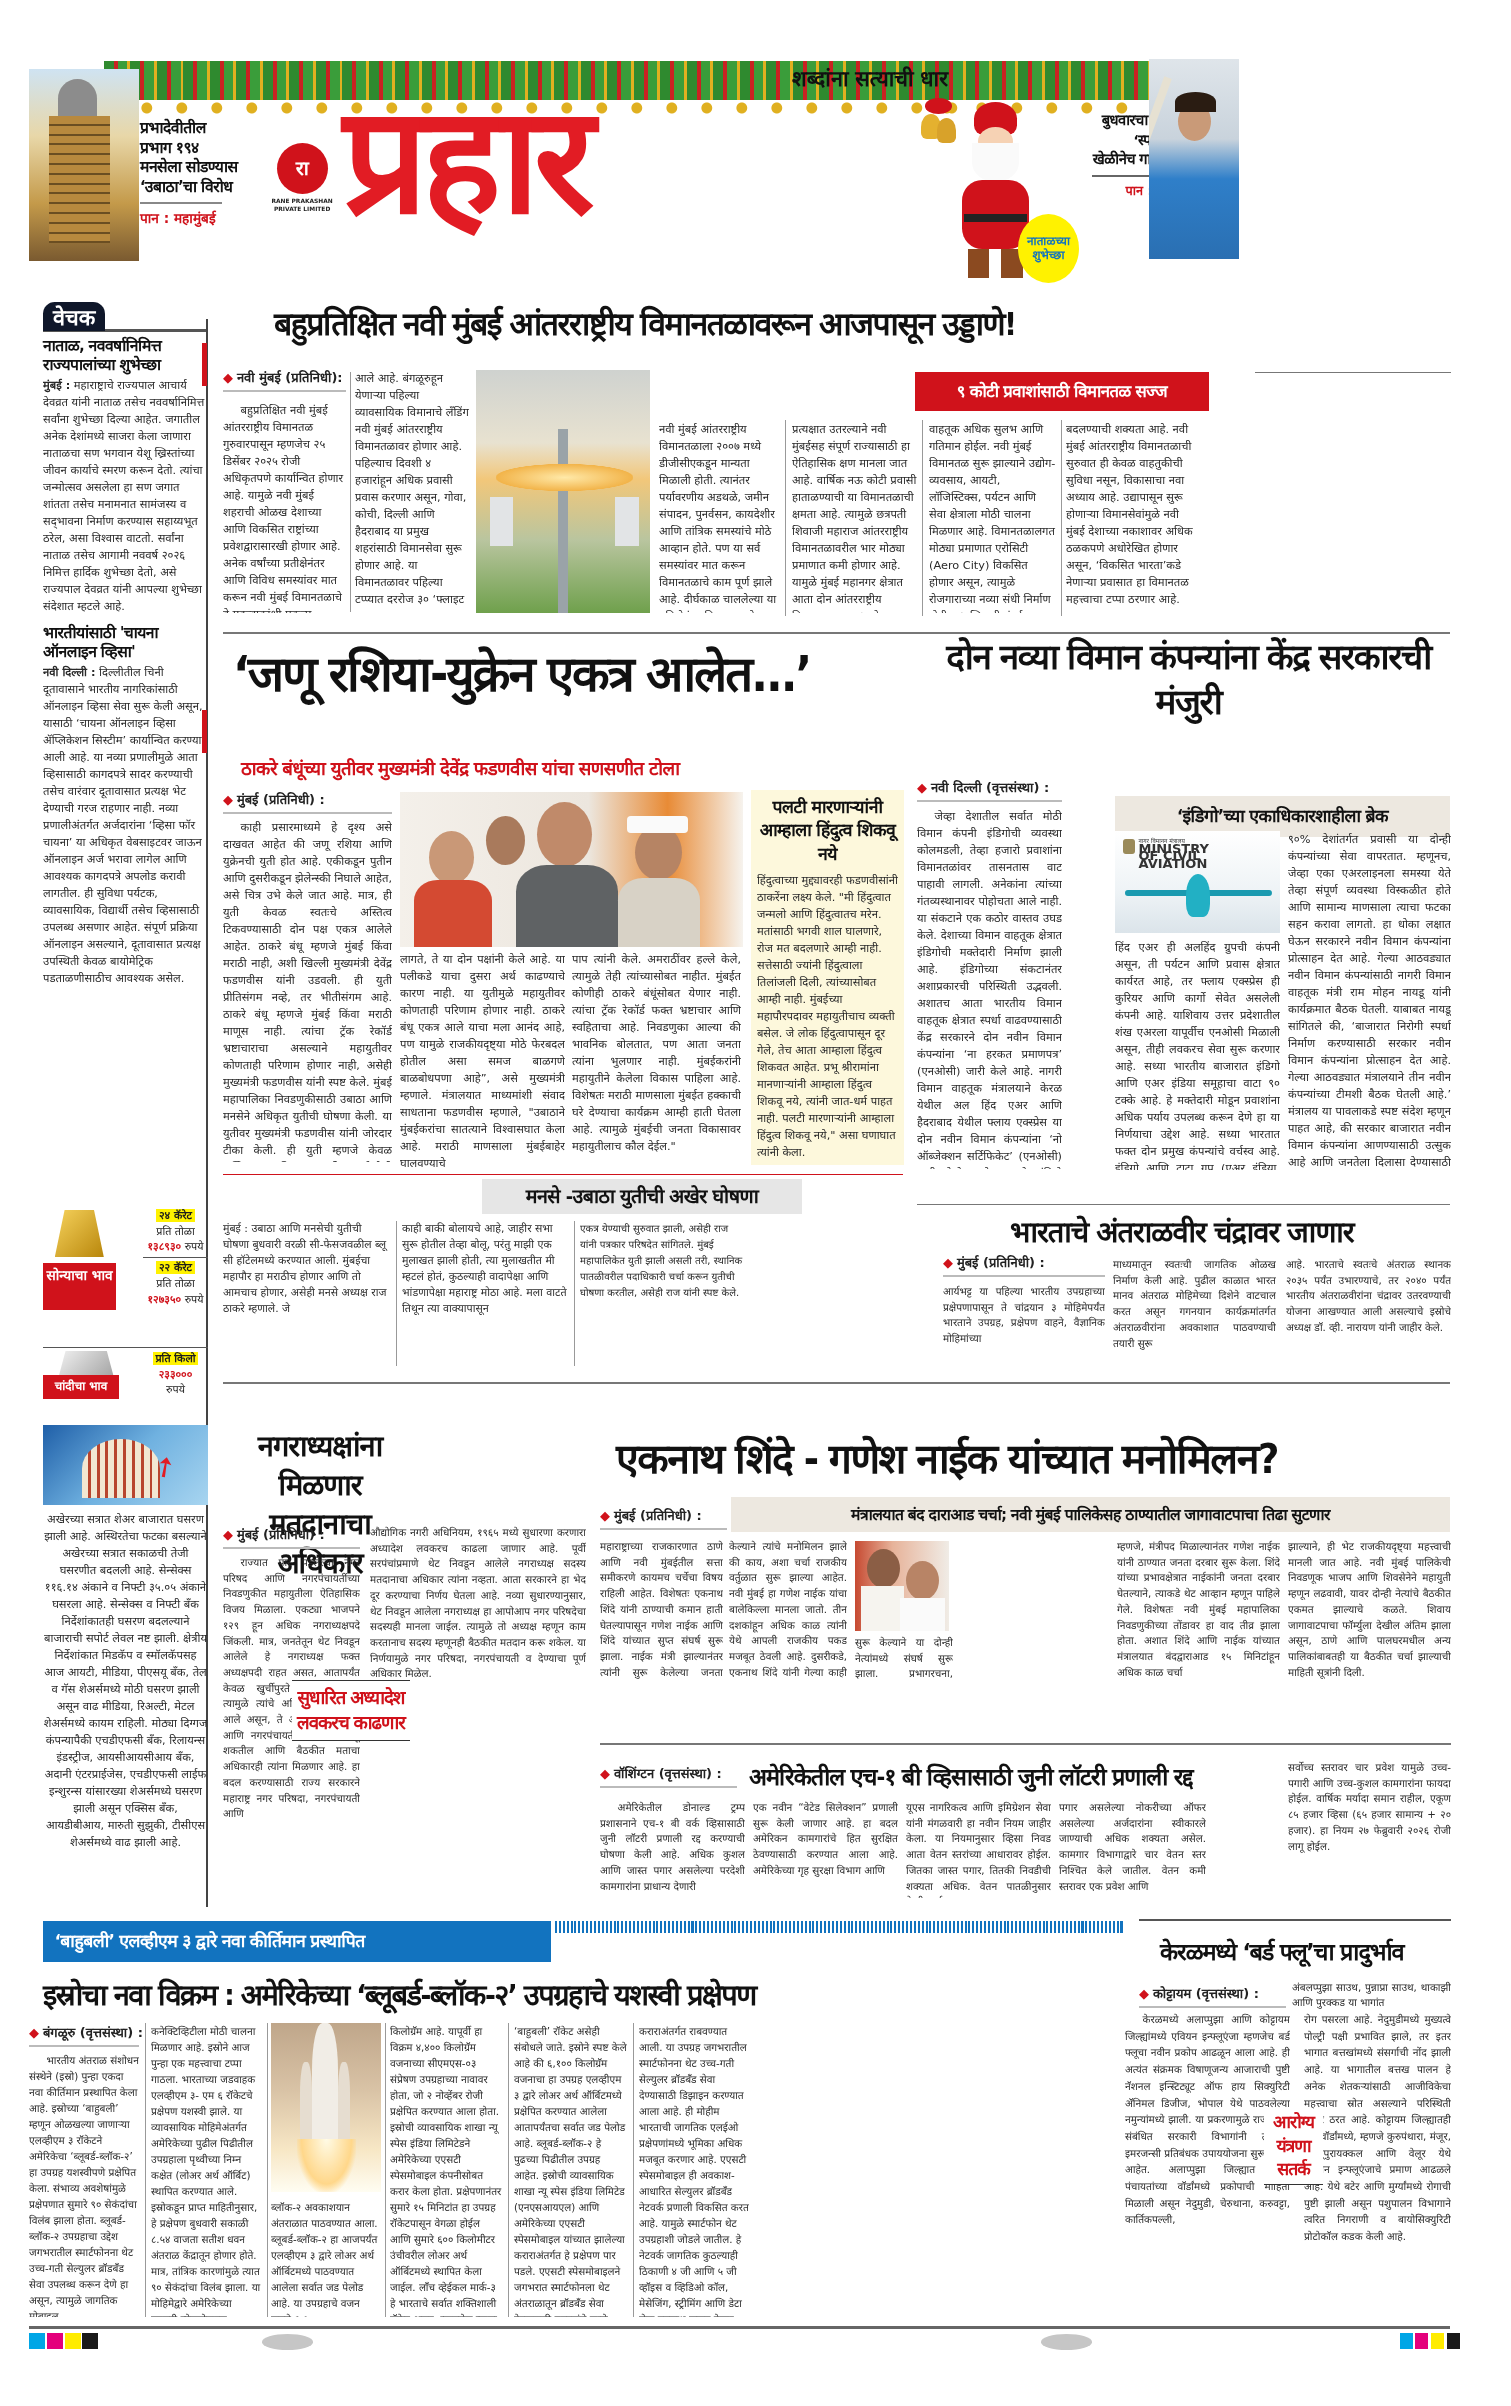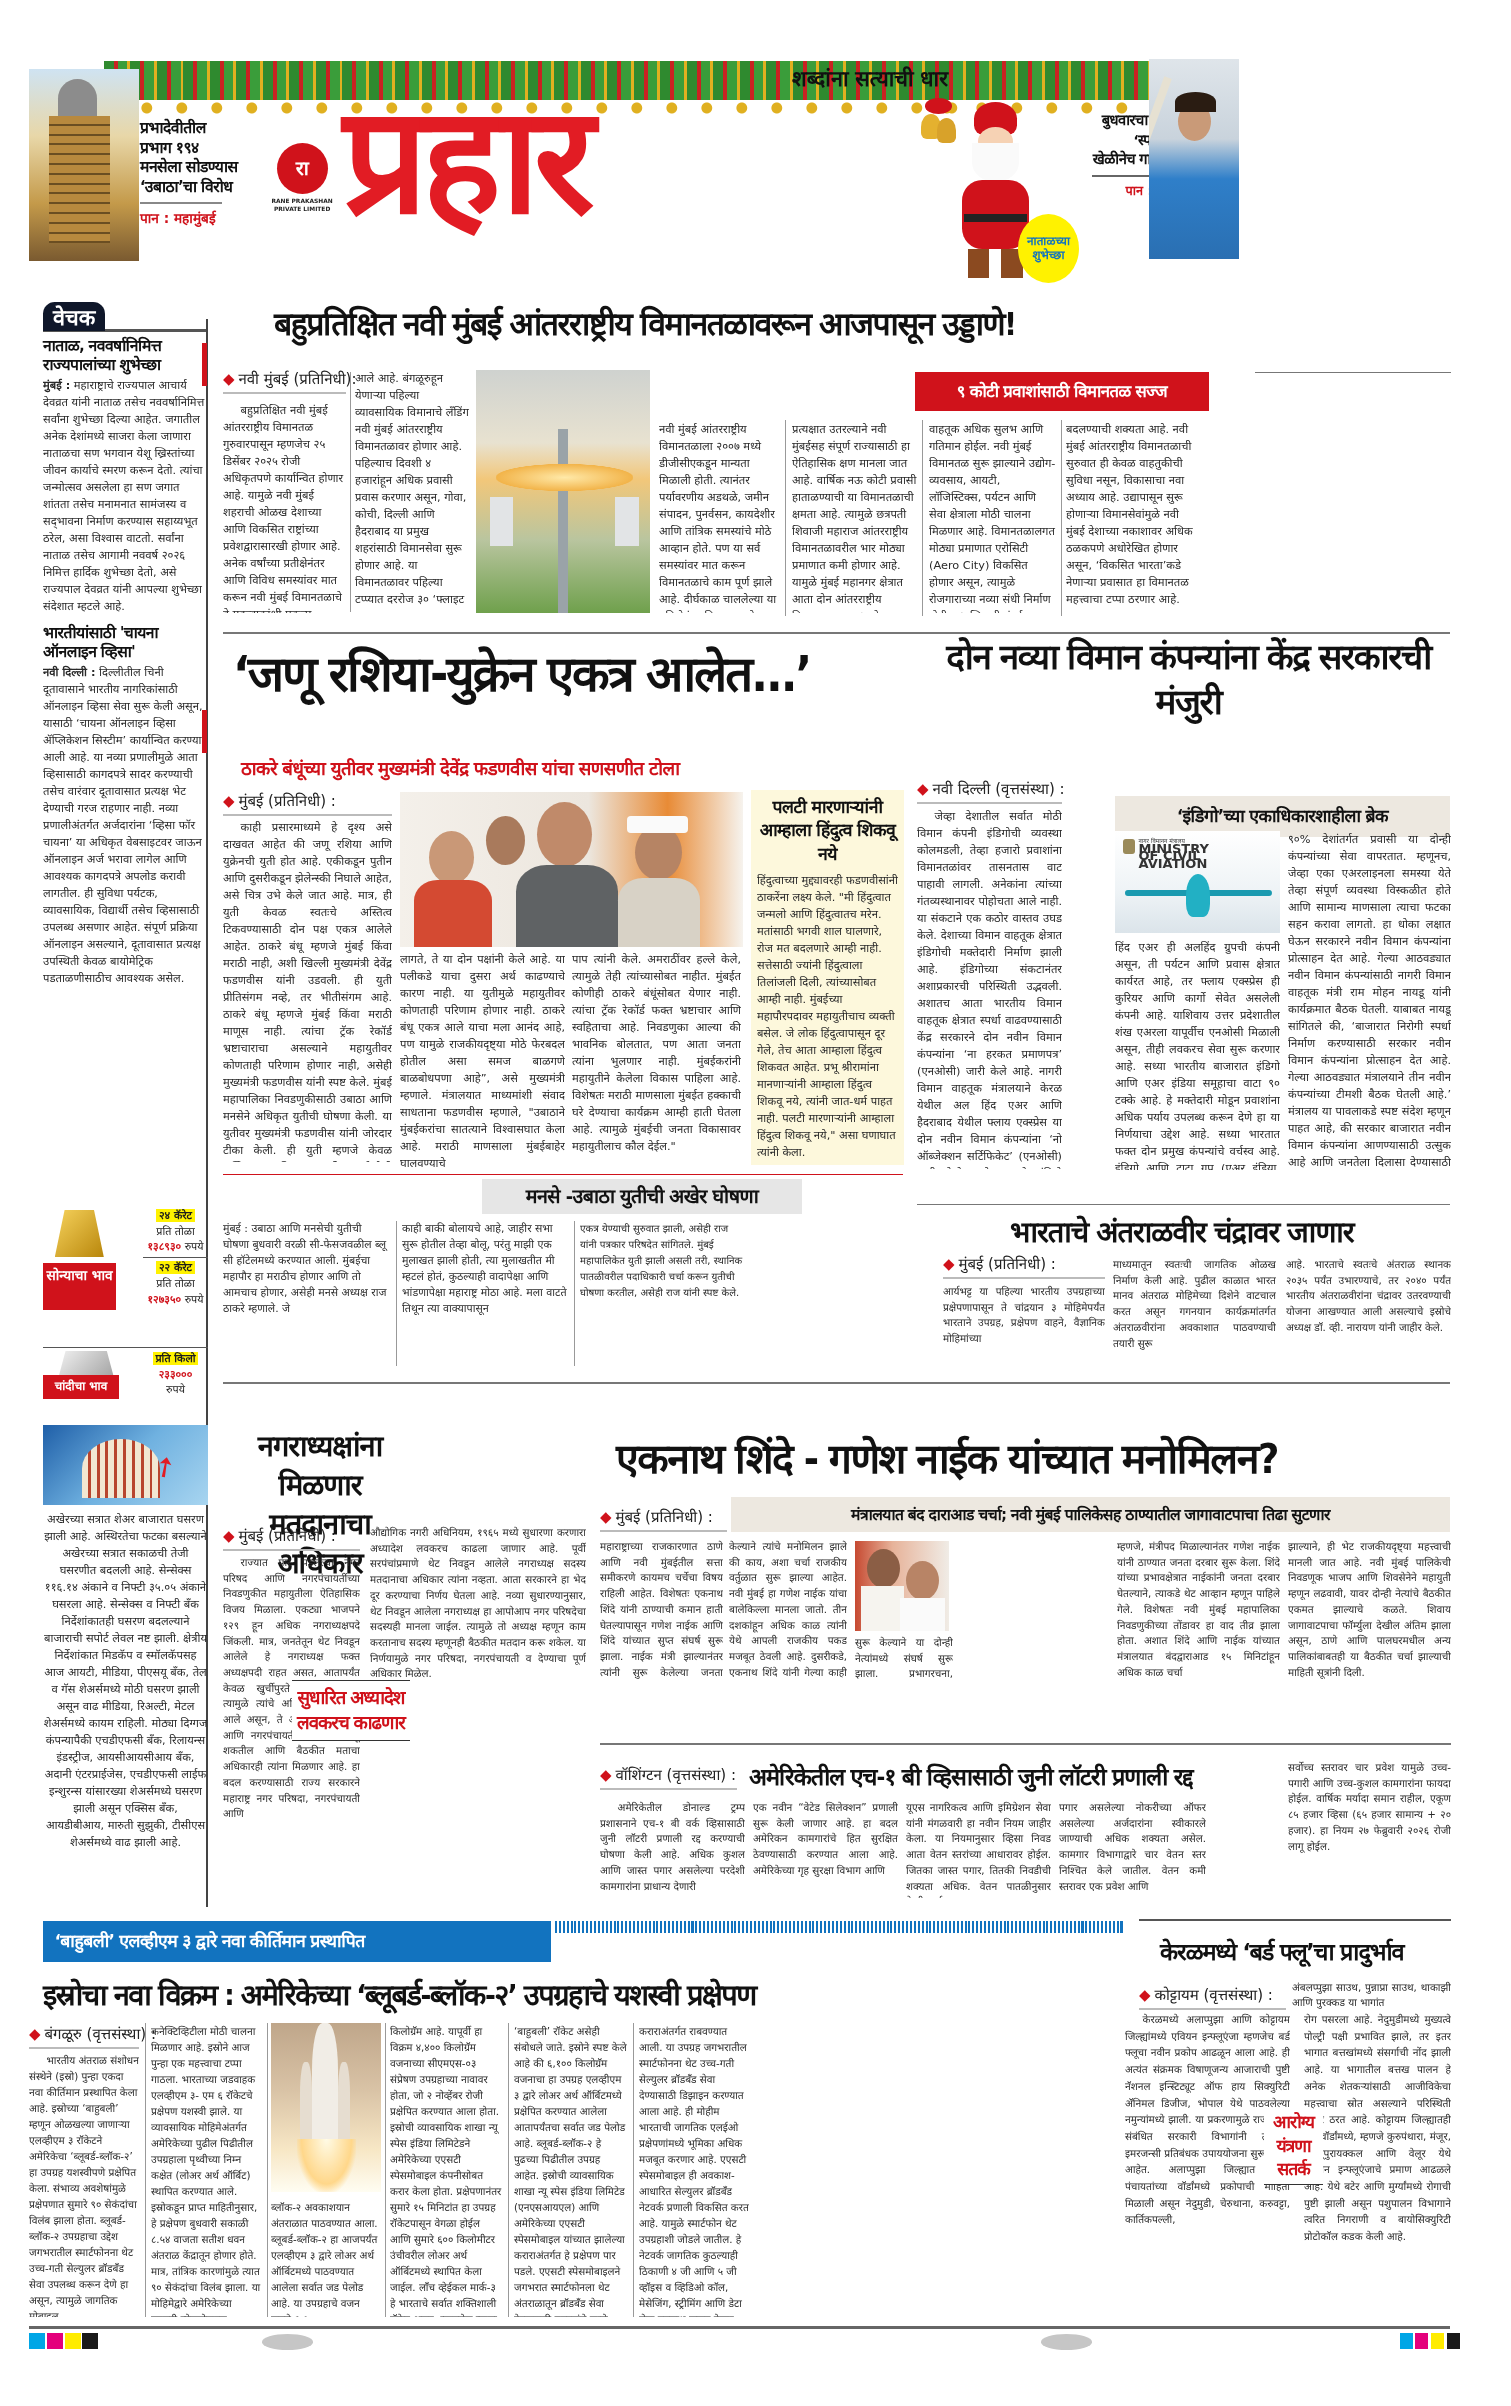--- a/index.html
+++ b/index.html
@@ -1,21 +1,21 @@
 <!DOCTYPE html>
 <html><head>
 <meta charset="utf-8">
 <style>
 *{box-sizing:border-box;margin:0;padding:0}
 body{width:1511px;height:2406px;background:#fff;font-family:"DejaVu Sans","Liberation Sans",sans-serif;color:#1c1c1c;position:relative;overflow:hidden}
 .abs{position:absolute}
 .txt{font-size:12.3px;line-height:18.6px;color:#2a2a2a;text-align:justify;overflow:hidden}
 .txt p{text-indent:17.6px}
 .hd{font-family:"DejaVu Sans Condensed","DejaVu Sans",sans-serif;font-weight:bold;color:#111;letter-spacing:-1px;white-space:nowrap}
-.dateline{font-size:15px;font-weight:normal;color:#222;border-bottom:2px solid #bbb;padding-bottom:3.9px;white-space:nowrap}
+.dateline{font-size:13px;font-weight:bold;color:#222;border-bottom:2px solid #bbb;padding-bottom:3.9px;white-space:nowrap}
 .dateline .dia{color:#d0121b;margin-right:3.9px}
 .vr{position:absolute;width:1px;background:#999}
 .hr{position:absolute;height:2.9px;background:#777}
 .photo{position:absolute;overflow:hidden}
 
 #garland1,#garland2{position:absolute;height:39px;background:repeating-linear-gradient(90deg,#2f8a2f 0 9.8px,#c92222 9.8px 13.7px,#3a9d3a 13.7px 23.5px,#e0b020 23.5px 26.5px)}
 #garland1::after,#garland2::after{content:"";position:absolute;left:0;right:0;top:39px;height:17.6px;background:radial-gradient(circle at 7.8px 7.8px,#e0b020 4.9px,transparent 5.9px) 0 0/35px 17.6px}
 .logo-text{position:absolute;font-family:"DejaVu Sans",sans-serif;font-weight:bold;color:#e21c24;line-height:1}
 .datebar{position:absolute;left:29px;top:259px;width:1421px;height:25.5px;background:#e6e6e6}
 .datebar .red{position:absolute;left:0;top:0;width:153px;height:25.5px;background:#a5141a;color:#fff;font-weight:bold;font-size:13.7px;padding:3.9px 5.9px;white-space:nowrap}

